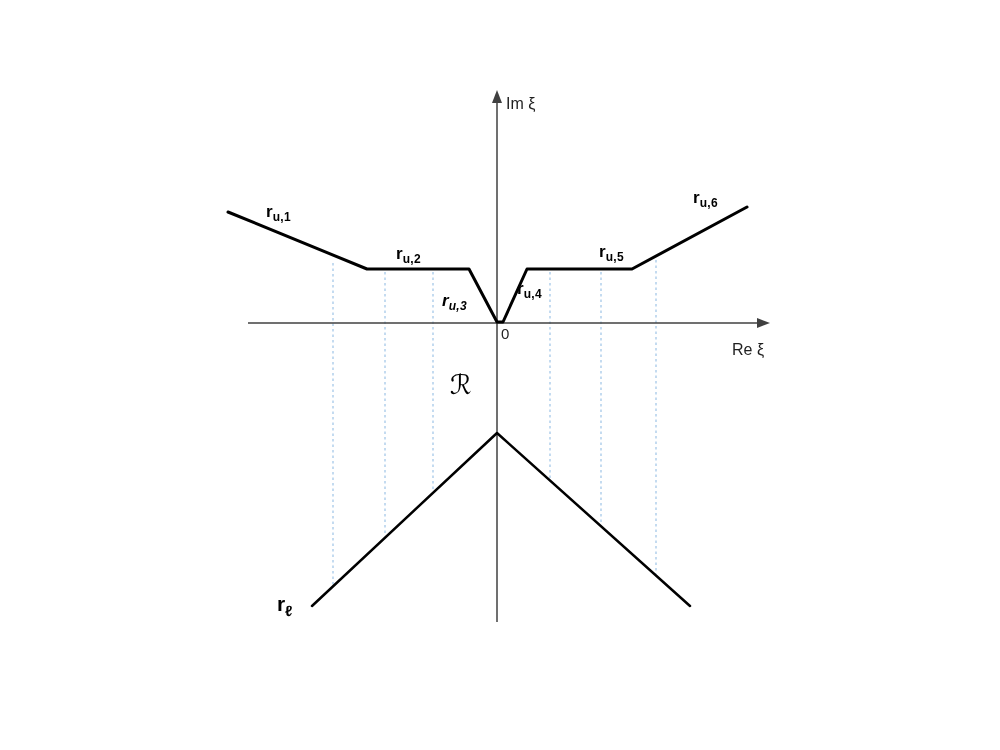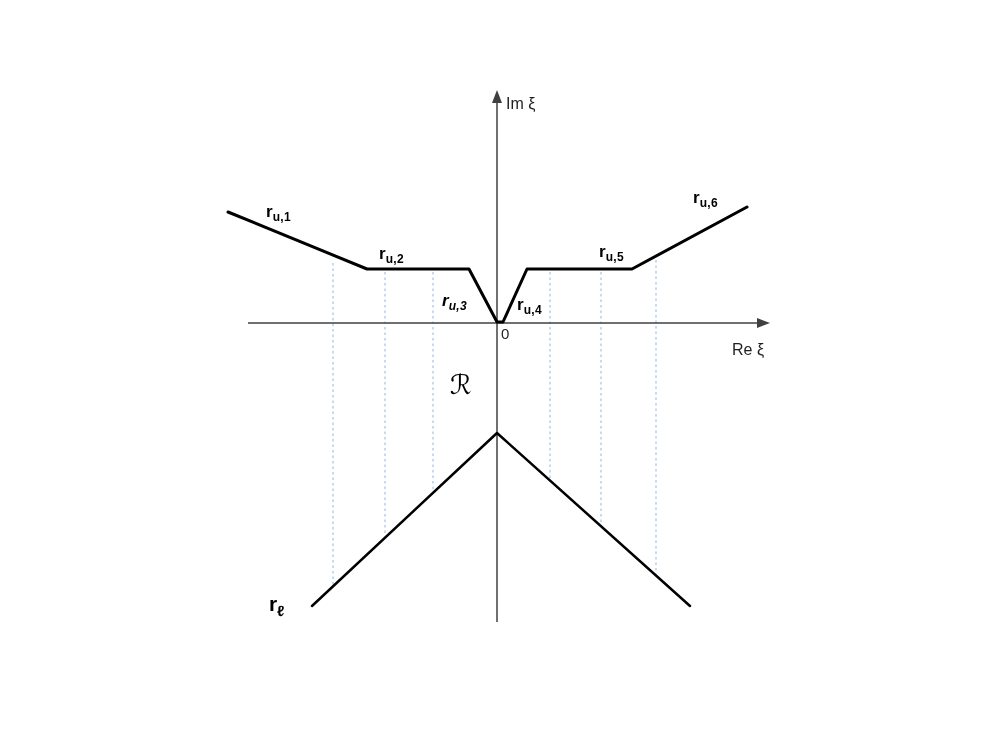--- a/index.html
+++ b/index.html
@@ -83,26 +83,26 @@
     </svg>
 
   <div class="lbl axis-lbl" style="left:506px; top:95px;">Im ξ</div>
 
   <div class="lbl axis-lbl" style="left:732px; top:341px;">Re ξ</div>
 
   <div class="lbl origin-lbl" style="left:501px; top:326px;">0</div>
 
   <div class="lbl curve-lbl" style="left:266px; top:203px;"><span>r</span><sub>u,1</sub></div>
 
-  <div class="lbl curve-lbl" style="left:379px; top:245px;"><span>r</span><sub>u,2</sub></div>
+  <div class="lbl curve-lbl" style="left:396px; top:245px;"><span>r</span><sub>u,2</sub></div>
 
   <div class="lbl curve-lbl" style="left:442px; top:292px;font-style:italic;"><span>r</span><sub>u,3</sub></div>
 
-  <div class="lbl curve-lbl" style="left:517px; top:296px;"><span>r</span><sub>u,4</sub></div>
+  <div class="lbl curve-lbl" style="left:517px; top:280px;"><span>r</span><sub>u,4</sub></div>
 
   <div class="lbl curve-lbl" style="left:599px; top:243px;"><span>r</span><sub>u,5</sub></div>
 
   <div class="lbl curve-lbl" style="left:693px; top:189px;"><span>r</span><sub>u,6</sub></div>
 
-  <div class="lbl curve-lbl" id="label-rl" style="left:269px; top:592px;text-align:center;"><span>r</span><sub>ℓ</sub></div>
+  <div class="lbl curve-lbl" id="label-rl" style="left:277px; top:592px;text-align:center;"><span>r</span><sub>ℓ</sub></div>
 
   <div class="lbl" id="label-region" style="left:450px; top:370px;">ℛ</div>
 </div>
 
 </body></html>

